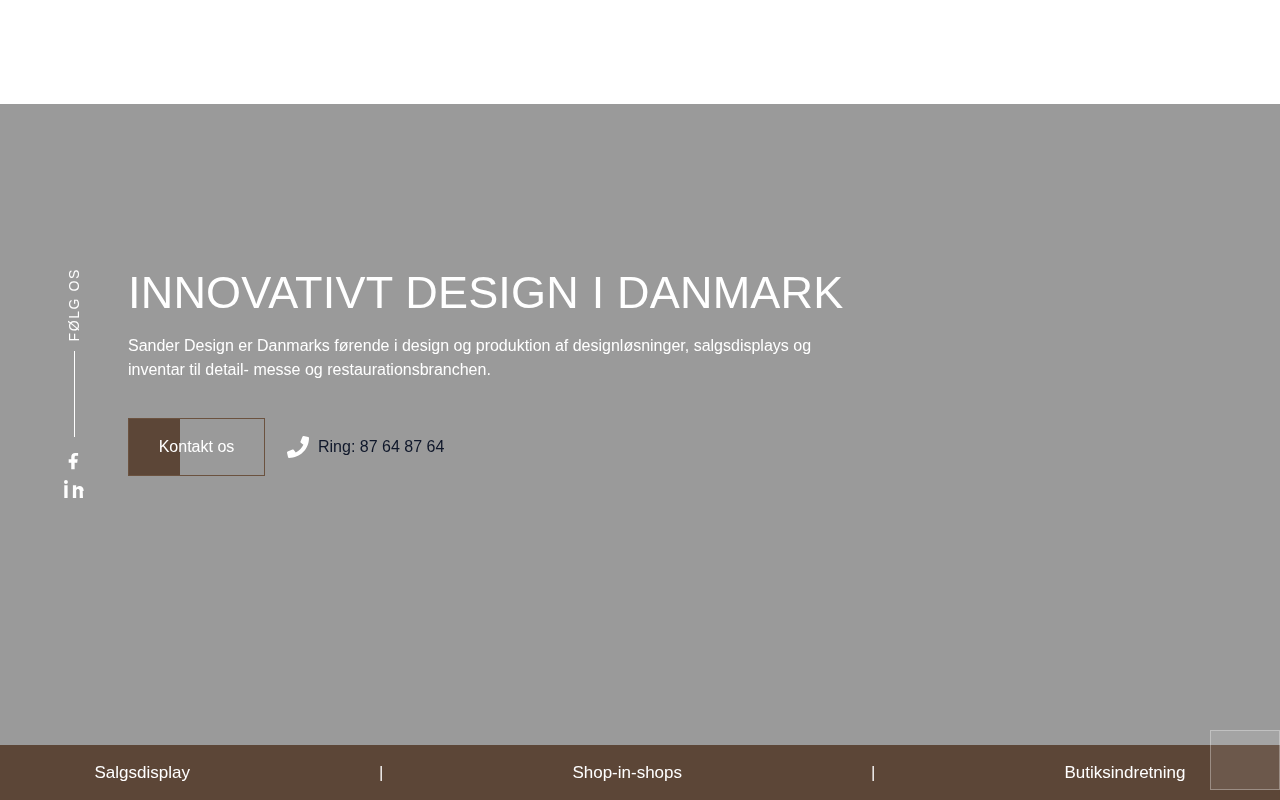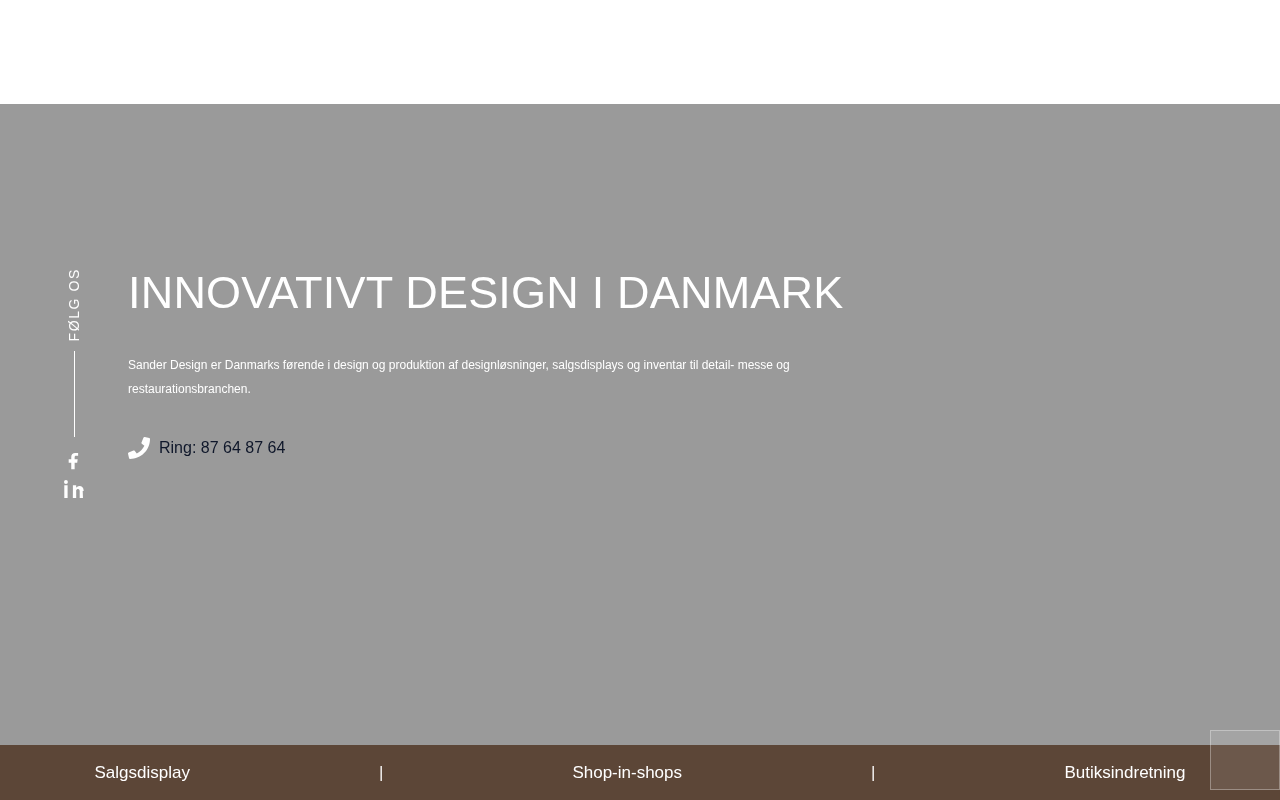--- a/index.html
+++ b/index.html
@@ -109,26 +109,26 @@
     margin-bottom: 14px;
   }
 
   .headline {
     color: #ffffff;
     font-size: 45px;
     font-weight: 300;
     line-height: 1.12;
     letter-spacing: 0.2px;
     white-space: nowrap;
-    margin-bottom: 35px;
+    margin-bottom: 16px;
   }
 
   .lede {
     color: #ffffff;
-    font-size: 12px;
+    font-size: 16px;
     font-weight: 400;
     line-height: 24px;
     width: 700px;
     margin-bottom: 36px;
   }
 
   
   .cta-row {
     display: flex;
     align-items: center;
@@ -263,20 +263,24 @@
 
     <div class="hero-copy">
 
 
       <h1 class="headline">INNOVATIVT DESIGN I DANMARK</h1>
 
       <p class="lede">Sander Design er Danmarks førende i design og produktion af designløsninger, salgsdisplays og inventar til detail- messe og restaurationsbranchen.</p>
 
       <div class="cta-row">
 
+        <a class="btn-contact" href="#">
+          <span class="sweep" style="width: 51px;"></span>
+          <span class="btn-label">Kontakt os</span>
+        </a>
 
         <a class="phone-link" href="#">
           <span>
             <svg width="22" height="22" viewBox="0 0 512 512" aria-hidden="true">
               <path d="M493.4 24.6l-104-24c-11.3-2.6-22.9 3.3-27.5 13.9l-48 112c-4.2 9.8-1.4 21.3 6.9 28l60.6 49.6c-36 76.7-98.9 140.5-177.2 177.2l-49.6-60.6c-6.8-8.3-18.2-11.1-28-6.9l-112 48C3.9 366.5-2 378.1.6 389.4l24 104C27.1 504.2 36.7 512 48 512c256.1 0 464-207.5 464-464 0-11.2-7.7-20.9-18.6-23.4z"></path>
             </svg>
           </span>
           <span>Ring: 87 64 87 64</span>
         </a>
 

